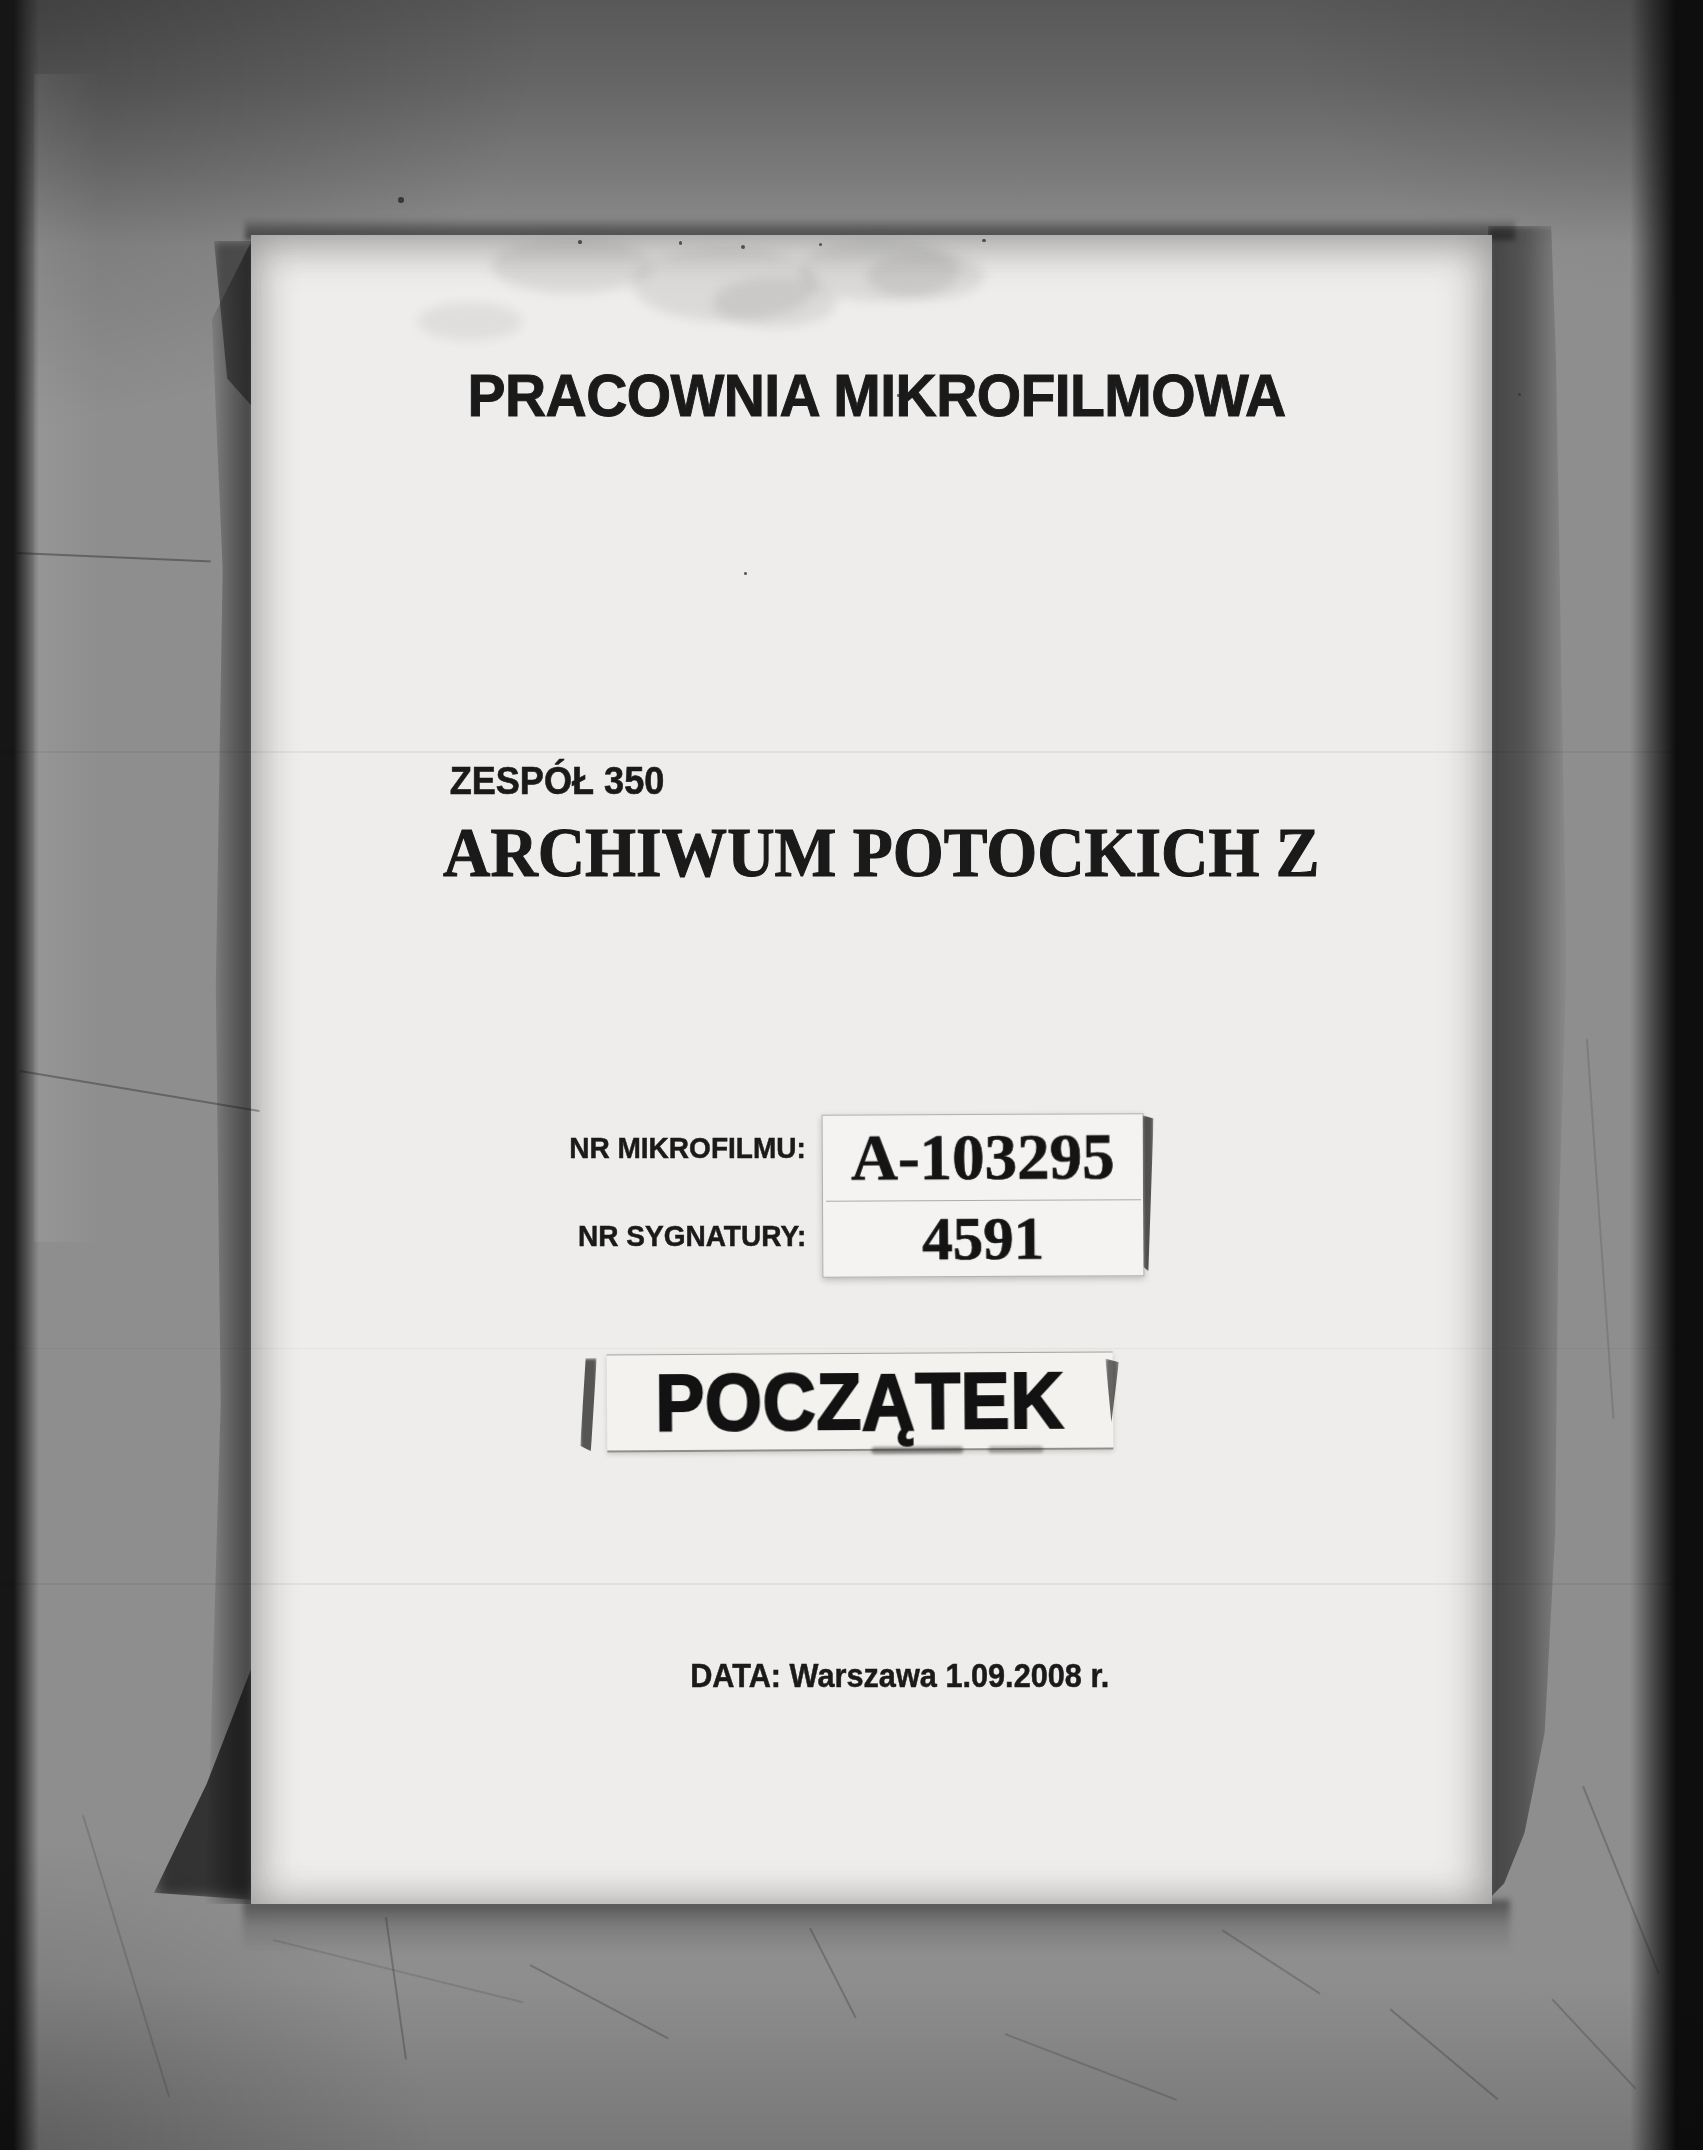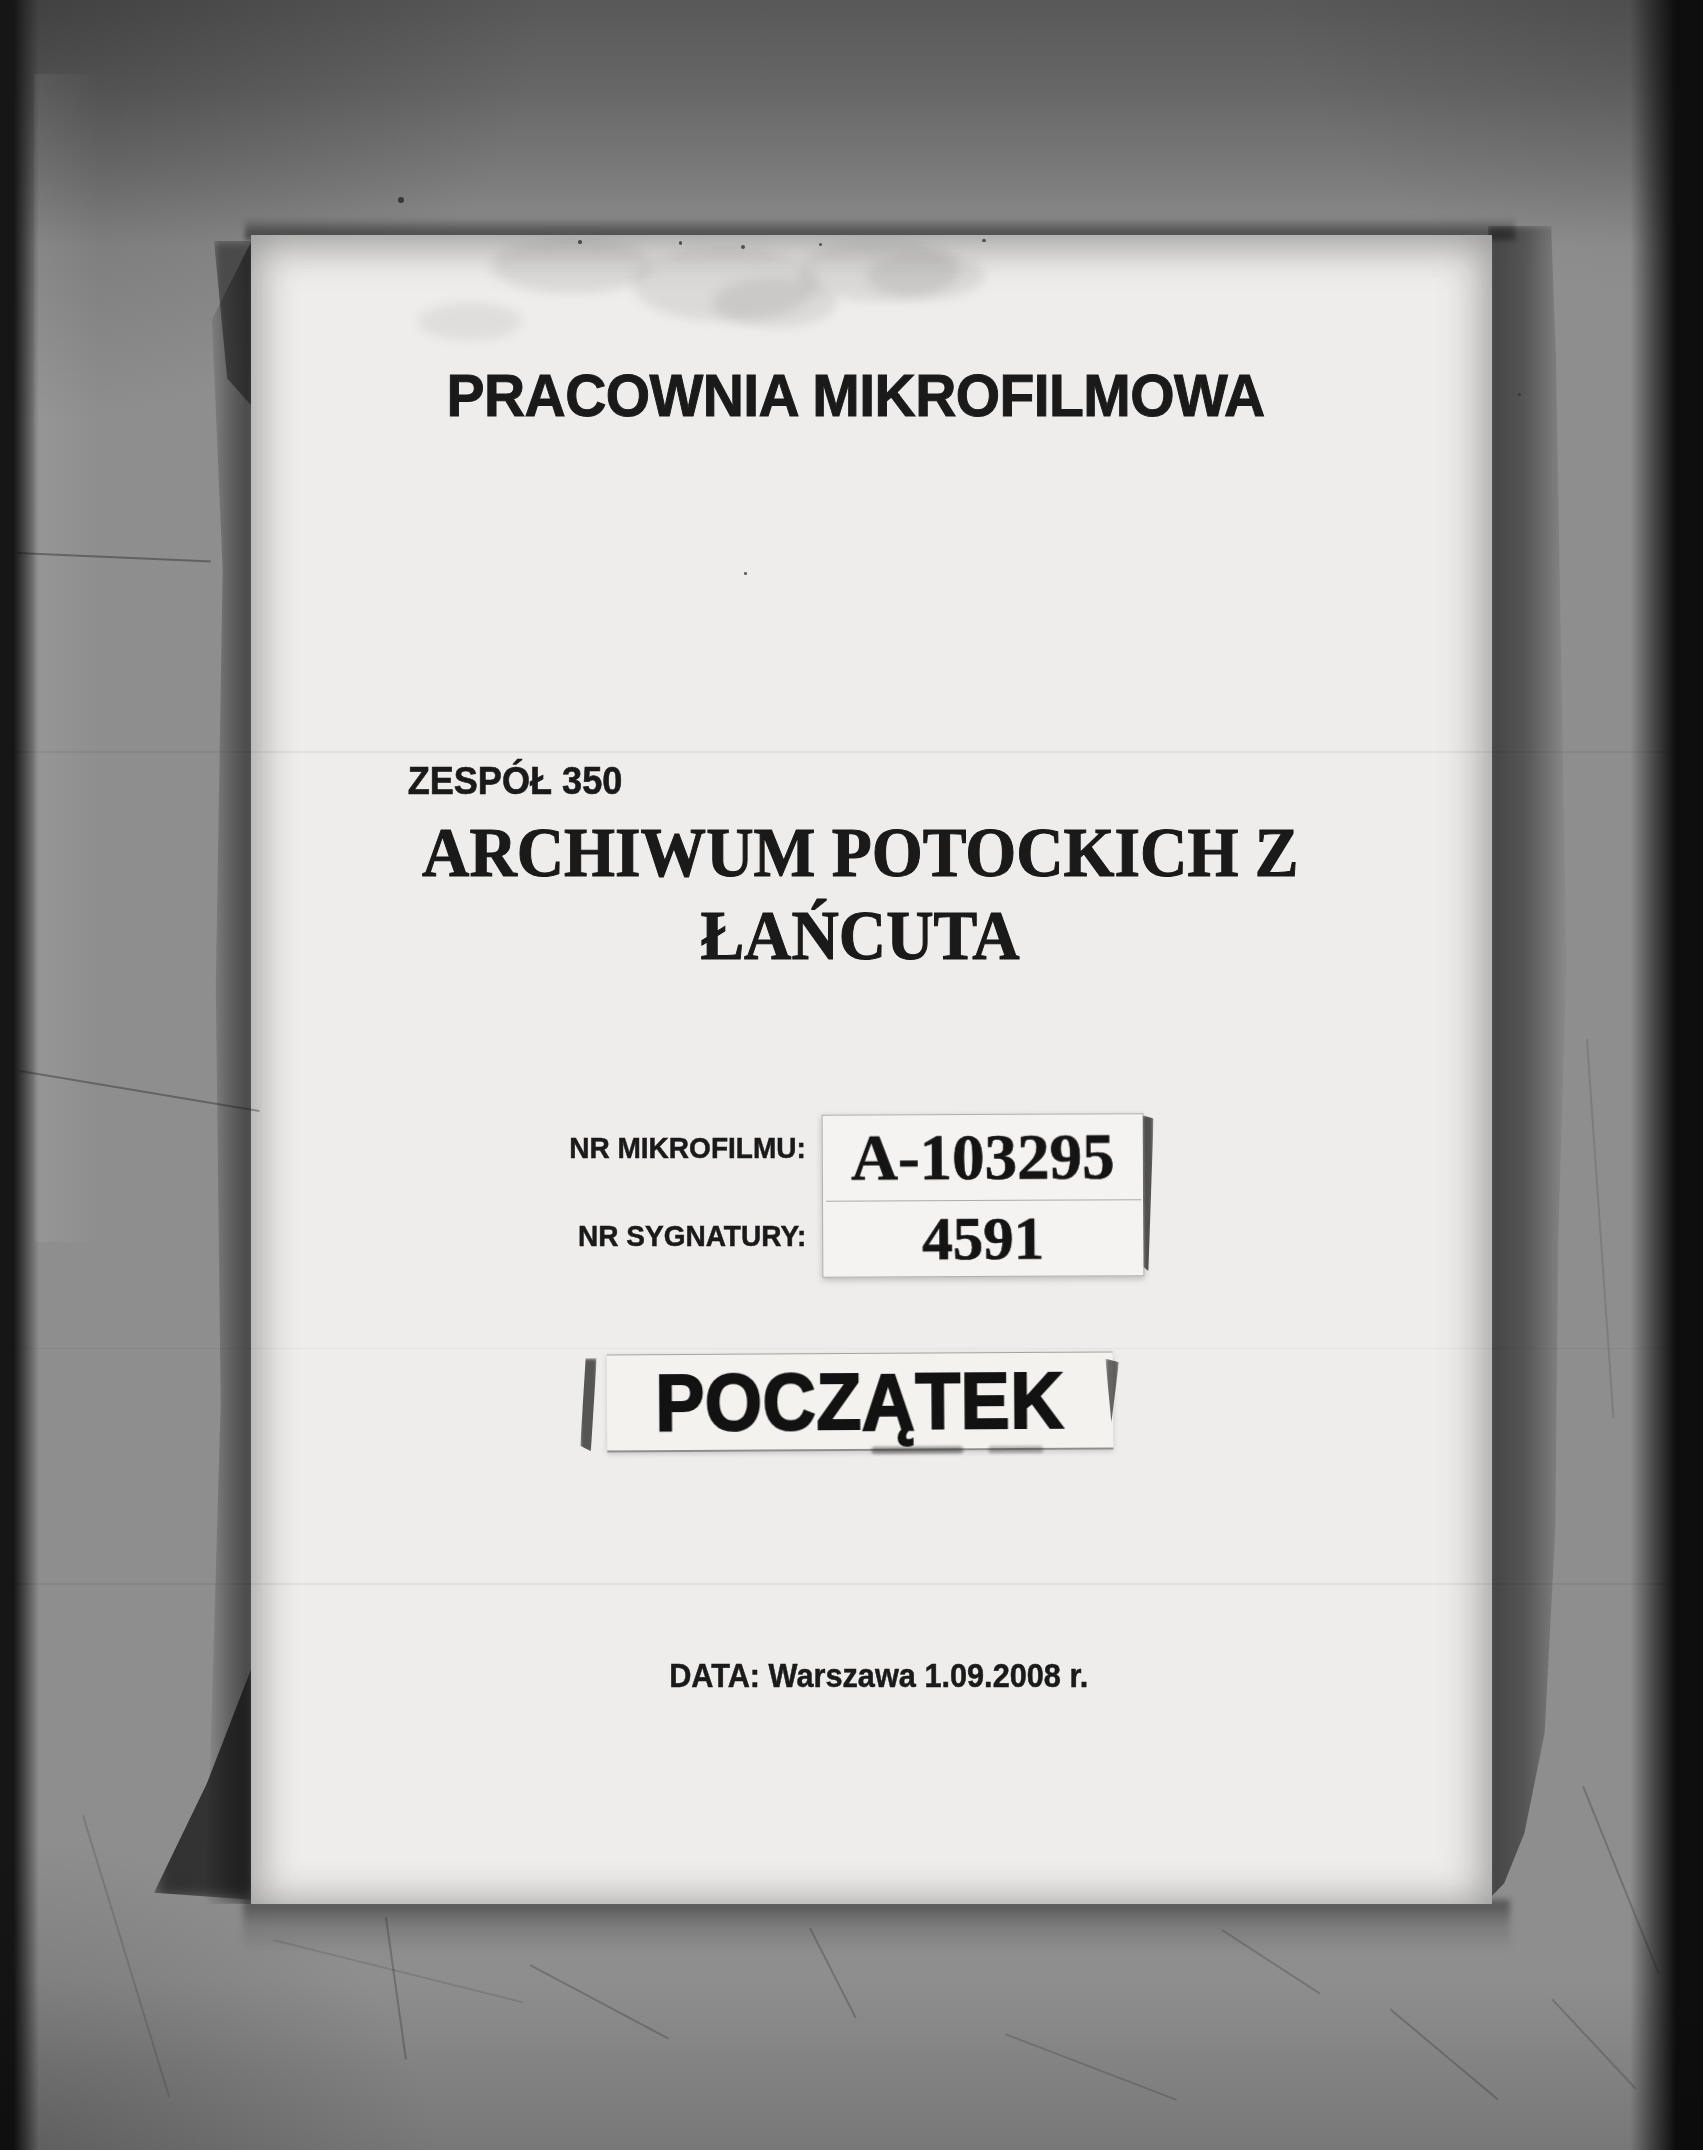--- a/index.html
+++ b/index.html
@@ -41,21 +41,21 @@
   .shadow-left-blob{position:absolute;left:154px;top:1659px;width:101px;height:241px;filter:blur(7.4px);
     background:rgba(8,8,8,.68);clip-path:polygon(100% 0,100% 100%,0 97%,52% 52%);}
   .shadow-right{position:absolute;left:1488px;top:226px;width:81px;height:1674px;filter:blur(3.7px);
     background:linear-gradient(90deg,rgba(22,22,22,.62) 0%,rgba(22,22,22,.48) 45%,rgba(22,22,22,0) 100%);
     clip-path:polygon(0 0,78% 0,84% 8%,90% 25%,97% 44%,87% 60%,83% 78%,70% 90%,45% 96%,20% 99%,0 100%);}
 
   
   .paper{position:absolute;left:251px;top:235px;width:1241px;height:1669px;background:var(--paper);
     box-shadow:inset 0 0 43px rgba(110,110,110,.22), inset -17px 0 37px rgba(100,100,100,.25),
                inset 16px 0 34px rgba(100,100,100,.20), inset 0 18.4px 37px rgba(110,110,110,.25);}
-  .paper .txt{position:absolute;color:var(--ink);filter:blur(0.4px);white-space:nowrap;line-height:1;}
+  .paper .txt{position:absolute;color:var(--ink);filter:blur(0.4px);white-space:nowrap;line-height:1;padding-left:42px;}
   .cx{left:0;right:0;text-align:center;}
   .squeeze{display:inline-block;transform:scaleX(.95);transform-origin:center;}
 
   .hdr1{top:131px;font-size:60px;font-weight:bold;-webkit-text-stroke:1px var(--ink);letter-spacing:-0.6px;}
   .hdr1 .squeeze{transform:translateX(-16px) scaleX(.95);}
   .hdr2{top:196px;font-size:36px;font-weight:bold;-webkit-text-stroke:0.5px var(--ink);}
   .hdr2 .squeeze{transform:translateX(-8.6px) scaleX(.96);}
   .fonds{left:151px;top:527px;font-size:38px;font-weight:bold;-webkit-text-stroke:0.6px var(--ink);}
   .title1{top:584px;font-family:"Liberation Serif",serif;font-size:69px;font-weight:bold;-webkit-text-stroke:1px #151515;}
   .title1 .squeeze,.title2 .squeeze{transform:translateX(-11px) scaleX(.95);}
@@ -122,23 +122,20 @@
       <span class="squeeze">PRACOWNIA MIKROFILMOWA</span>
     </div>
 
     <div class="txt fonds">
       <span class="squeeze">ZESPÓŁ 350</span>
     </div>
 
     <div class="txt cx title1">
       <span class="squeeze">ARCHIWUM POTOCKICH Z</span>
     </div>
-    <div class="txt cx title2">
-      <span class="squeeze">ŁAŃCUTA</span>
-    </div>
 
     <div class="txt reflabel rl1">
       <span class="squeeze">NR MIKROFILMU:</span>
     </div>
     <div class="txt reflabel rl2">
       <span class="squeeze">NR SYGNATURY:</span>
     </div>
 
     <div class="slip">
       <div class="slip-sec slip-v1">A-103295</div>

